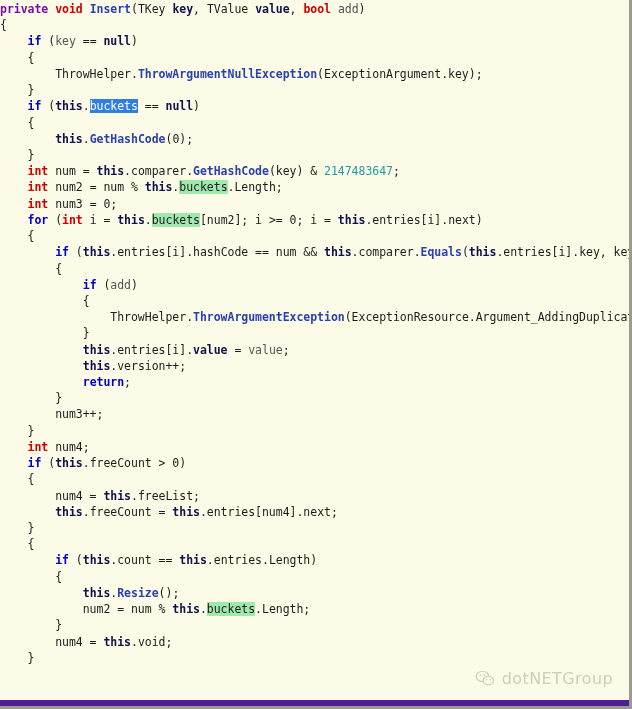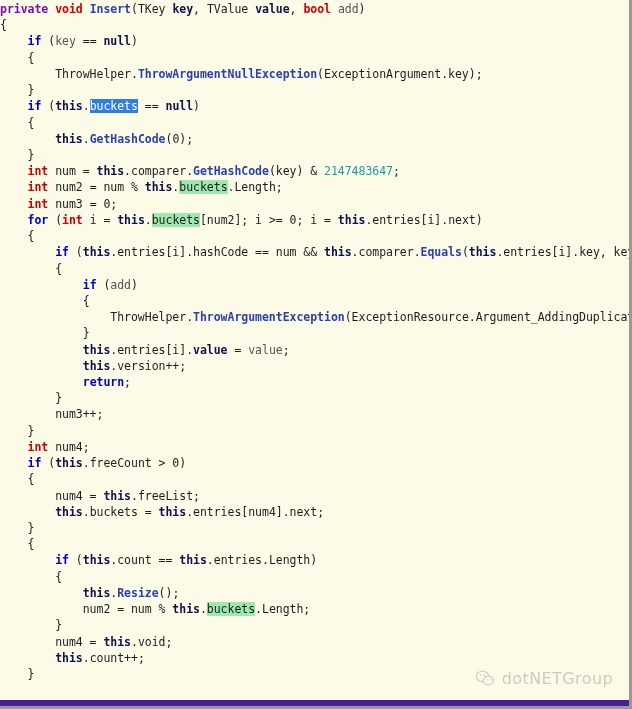--- a/index.html
+++ b/index.html
@@ -95,30 +95,29 @@
       <div class="code-line"><span class="t-plain">            </span><span class="t-this">this</span><span class="t-plain">.entries[i].</span><span class="t-this">value</span><span class="t-plain"> = </span><span class="t-param">value</span><span class="t-plain">;</span></div>
       <div class="code-line"><span class="t-plain">            </span><span class="t-this">this</span><span class="t-plain">.version++;</span></div>
       <div class="code-line"><span class="t-plain">            </span><span class="k-blue">return</span><span class="t-plain">;</span></div>
       <div class="code-line"><span class="t-plain">        }</span></div>
       <div class="code-line"><span class="t-plain">        num3++;</span></div>
       <div class="code-line"><span class="t-plain">    }</span></div>
       <div class="code-line"><span class="t-plain">    </span><span class="k-red">int</span><span class="t-plain"> num4;</span></div>
       <div class="code-line"><span class="t-plain">    </span><span class="k-blue">if</span><span class="t-plain"> (</span><span class="t-this">this</span><span class="t-plain">.freeCount &gt; 0)</span></div>
       <div class="code-line"><span class="t-plain">    {</span></div>
       <div class="code-line"><span class="t-plain">        num4 = </span><span class="t-this">this</span><span class="t-plain">.freeList;</span></div>
-      <div class="code-line"><span class="t-plain">        </span><span class="t-this">this</span><span class="t-plain">.buckets = </span><span class="t-this">this</span><span class="t-plain">.entries[num4].next;</span></div>
+      <div class="code-line"><span class="t-plain">        </span><span class="t-this">this</span><span class="t-plain">.freeCount = </span><span class="t-this">this</span><span class="t-plain">.entries[num4].next;</span></div>
       <div class="code-line"><span class="t-plain">    }</span></div>
       <div class="code-line"><span class="t-plain">    {</span></div>
       <div class="code-line"><span class="t-plain">        </span><span class="k-blue">if</span><span class="t-plain"> (</span><span class="t-this">this</span><span class="t-plain">.count == </span><span class="t-this">this</span><span class="t-plain">.entries.Length)</span></div>
       <div class="code-line"><span class="t-plain">        {</span></div>
       <div class="code-line"><span class="t-plain">            </span><span class="t-this">this</span><span class="t-plain">.</span><span class="t-meth">Resize</span><span class="t-plain">();</span></div>
       <div class="code-line"><span class="t-plain">            num2 = num % </span><span class="t-this">this</span><span class="t-plain">.</span><span class="t-plain hl-green">buckets</span><span class="t-plain">.Length;</span></div>
       <div class="code-line"><span class="t-plain">        }</span></div>
       <div class="code-line"><span class="t-plain">        num4 = </span><span class="t-this">this</span><span class="t-plain">.void;</span></div>
-      <div class="code-line"><span class="t-plain">        </span><span class="t-this">this</span><span class="t-plain">.count++;</span></div>
       <div class="code-line"><span class="t-plain">    }</span></div>
     </div>
 
   <div id="watermark">
     <svg class="wm-logo" viewBox="0 0 24 20">
       <ellipse cx="9" cy="7.5" rx="7.5" ry="6.2" fill="none" stroke="#8d8d85" stroke-width="1.4"></ellipse>
       <circle cx="6.6" cy="6" r="1" fill="#8d8d85"></circle>
       <circle cx="11.2" cy="6" r="1" fill="#8d8d85"></circle>
       <ellipse cx="16" cy="12.5" rx="6.2" ry="5.2" fill="#fbfbe8" stroke="#8d8d85" stroke-width="1.4"></ellipse>
       <circle cx="14" cy="11.4" r="0.9" fill="#8d8d85"></circle>

